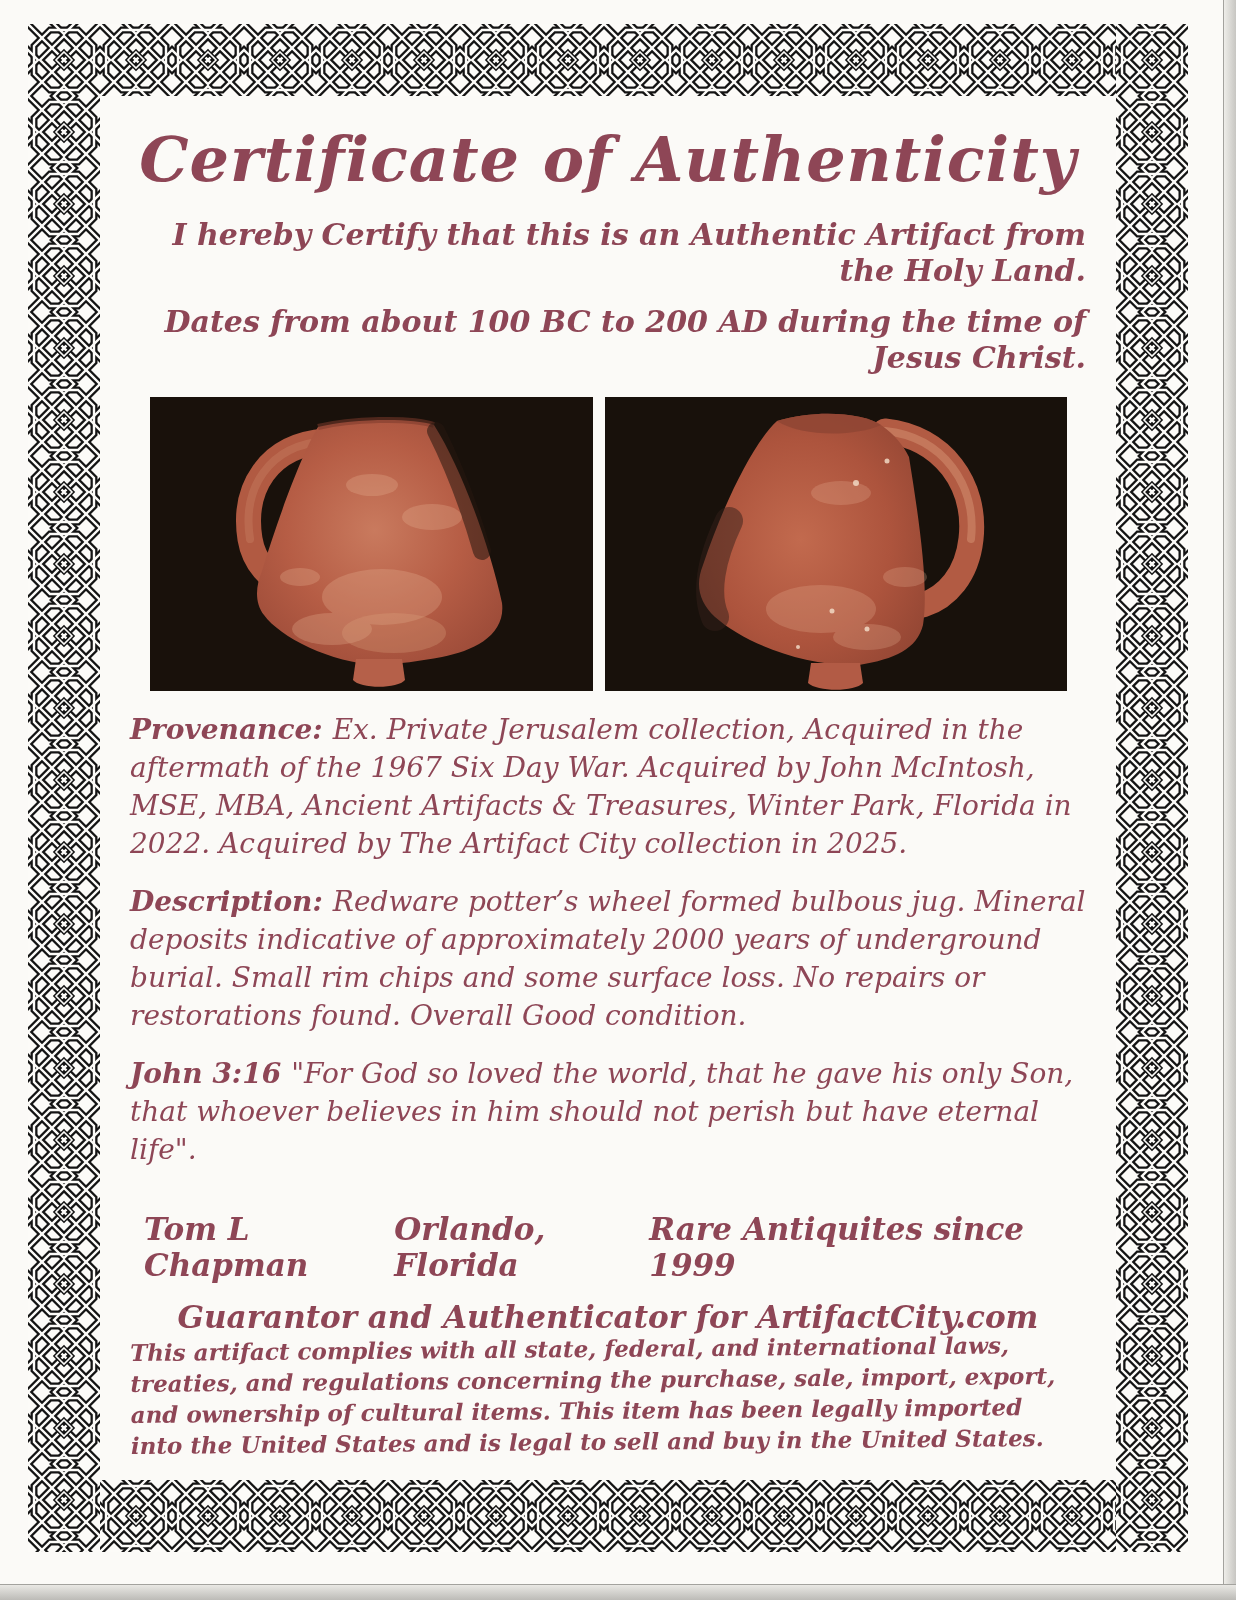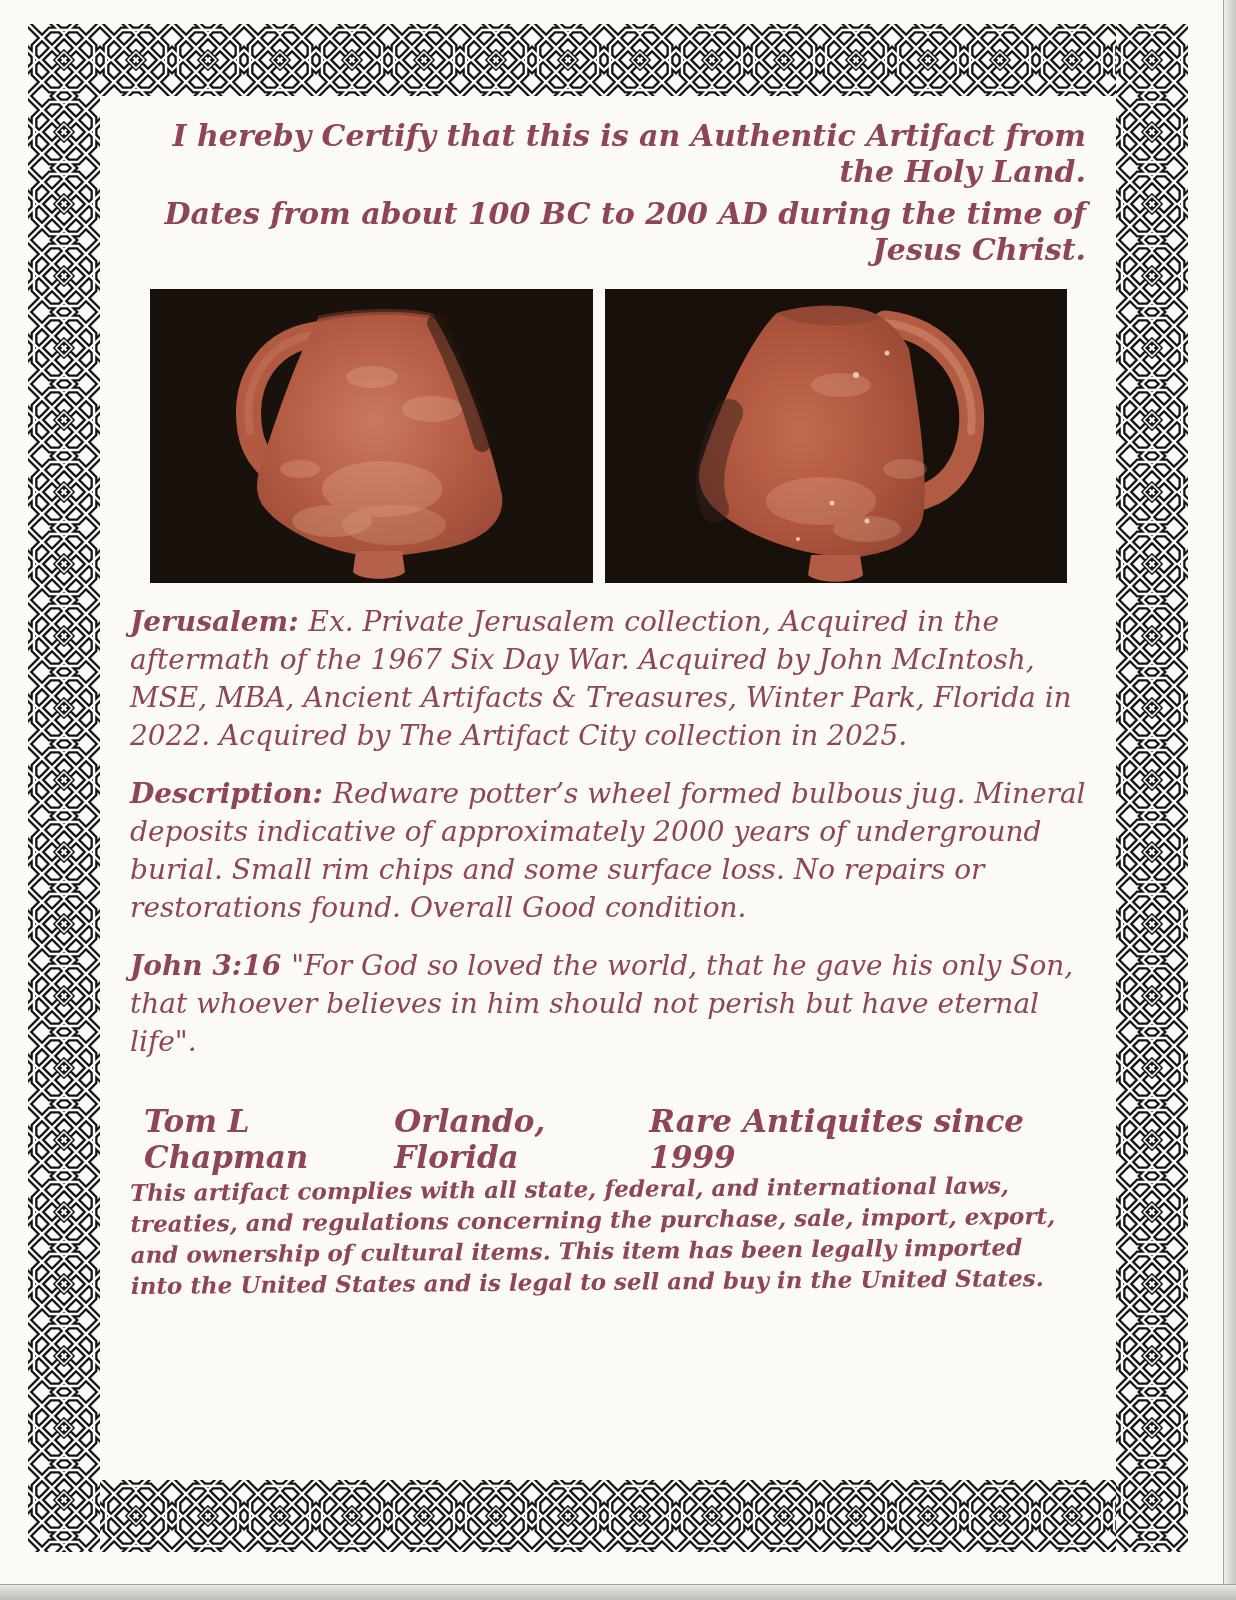--- a/index.html
+++ b/index.html
@@ -31,21 +31,21 @@
   }
   .title{
     margin:28px 0 0;text-align:center;
     font-size:62px;font-weight:bold;font-style:italic;line-height:1.15;
     color:#8e4656;letter-spacing:1px;
   }
   .lead{
     margin:22px 0 0;text-align:right;
     font-size:30px;font-weight:bold;line-height:1.2;
   }
-  .lead.second{margin-top:6px;}
+  .lead.second{margin-top:15px;}
 
   .photos{margin:21px auto 0;width:917px;display:flex;gap:12px;}
   .photo{display:block;background:#17100b;}
 
   .para{margin:20px 0 0;font-size:28px;line-height:38px;text-align:left;}
   .para .plabel{font-weight:bold;margin-right:10px;}
   .para.first{margin-top:24px;}
 
   .names-row{
     margin:42px 0 0;display:flex;justify-content:flex-end;
@@ -115,20 +115,21 @@
     </svg>
   <svg class="border-strip bs-left">
       <rect width="100%" height="100%" fill="url(#knot)"></rect>
     </svg>
   <svg class="border-strip bs-right">
       <rect width="100%" height="100%" fill="url(#knot)"></rect>
     </svg>
 
   <div class="content">
 
+    <h1 class="title">Certificate of Authenticity</h1>
 
     <p class="lead">I hereby Certify that this is an Authentic Artifact from the Holy Land.</p>
     <p class="lead second">Dates from about 100 BC to 200 AD during the time of Jesus Christ.</p>
 
     <div class="photos">
 
       <svg class="photo" width="443" height="294" viewBox="0 0 443 294" role="img">
         <rect width="443" height="294" fill="#17100b"></rect>
         <rect width="443" height="294" fill="#2a1b10" opacity="0.12"></rect>
 
@@ -193,37 +194,38 @@
           <circle cx="227" cy="214" r="2.5"></circle>
           <circle cx="262" cy="232" r="2.5"></circle>
           <circle cx="193" cy="250" r="2"></circle>
           <circle cx="282" cy="64" r="2.5"></circle>
         </g>
       </svg>
     </div>
 
 
     <p class="para">
-      <span class="plabel">Jerusalem:</span><span>Ex. Private Jerusalem collection, Acquired in the aftermath of the 1967 Six Day War. Acquired by John McIntosh, MSE, MBA, Ancient Artifacts &amp; Treasures, Winter Park, Florida in 2022. Acquired by The Artifact City collection in 2025.</span>
+      <span class="plabel">Provenance:</span><span>Ex. Private Jerusalem collection, Acquired in the aftermath of the 1967 Six Day War. Acquired by John McIntosh, MSE, MBA, Ancient Artifacts &amp; Treasures, Winter Park, Florida in 2022. Acquired by The Artifact City collection in 2025.</span>
     </p>
 
     <p class="para">
       <span class="plabel">Description:</span><span>Redware potter’s wheel formed bulbous jug. Mineral deposits indicative of approximately 2000 years of underground burial. Small rim chips and some surface loss. No repairs or restorations found. Overall Good condition.</span>
     </p>
 
     <p class="para">
       <span class="plabel">John 3:16</span><span>"For God so loved the world, that he gave his only Son, that whoever believes in him should not perish but have eternal life".</span>
     </p>
 
     <div class="names-row">
       <span>Tom L Chapman</span>
       <span>Orlando, Florida</span>
       <span>Rare Antiquites since 1999</span>
     </div>
 
+    <p class="guarantor">Guarantor and Authenticator for ArtifactCity.com</p>
 
 
     <p class="legal">This artifact complies with all state, federal, and international laws, treaties, and regulations concerning the purchase, sale, import, export, and ownership of cultural items. This item has been legally imported into the United States and is legal to sell and buy in the United States.</p>
 
   </div>
 
   <div class="scan-edge-right"></div>
   <div class="scan-edge-bottom"></div>
 </div>
 

